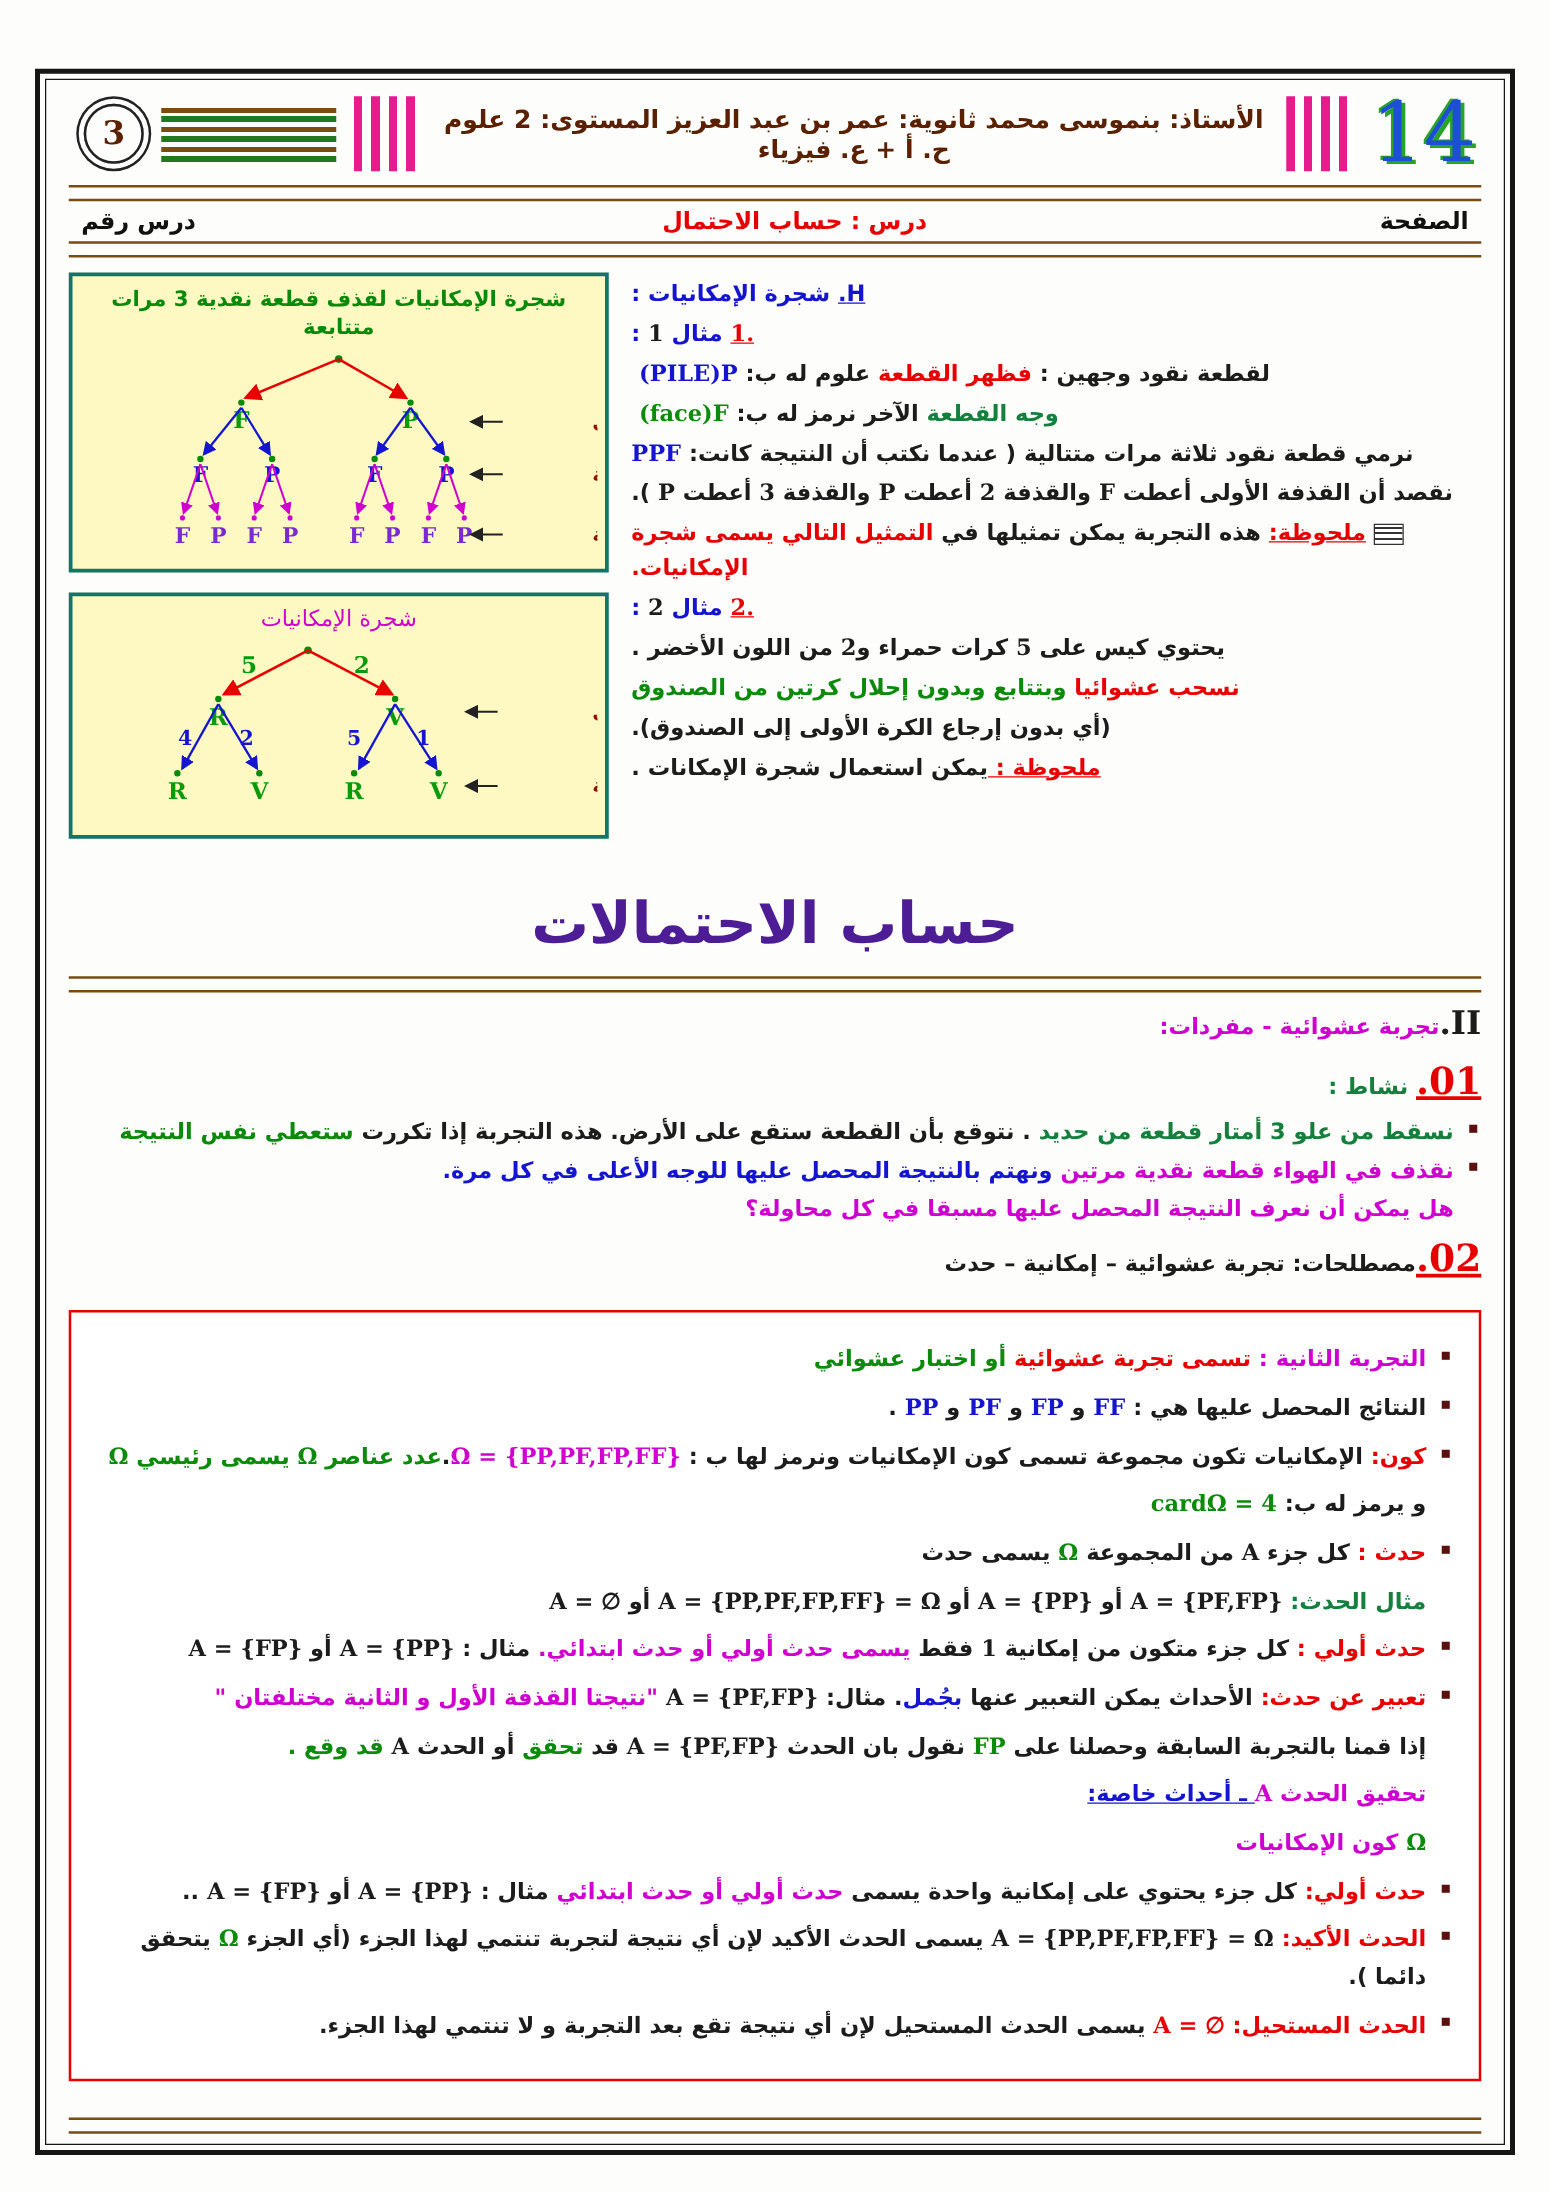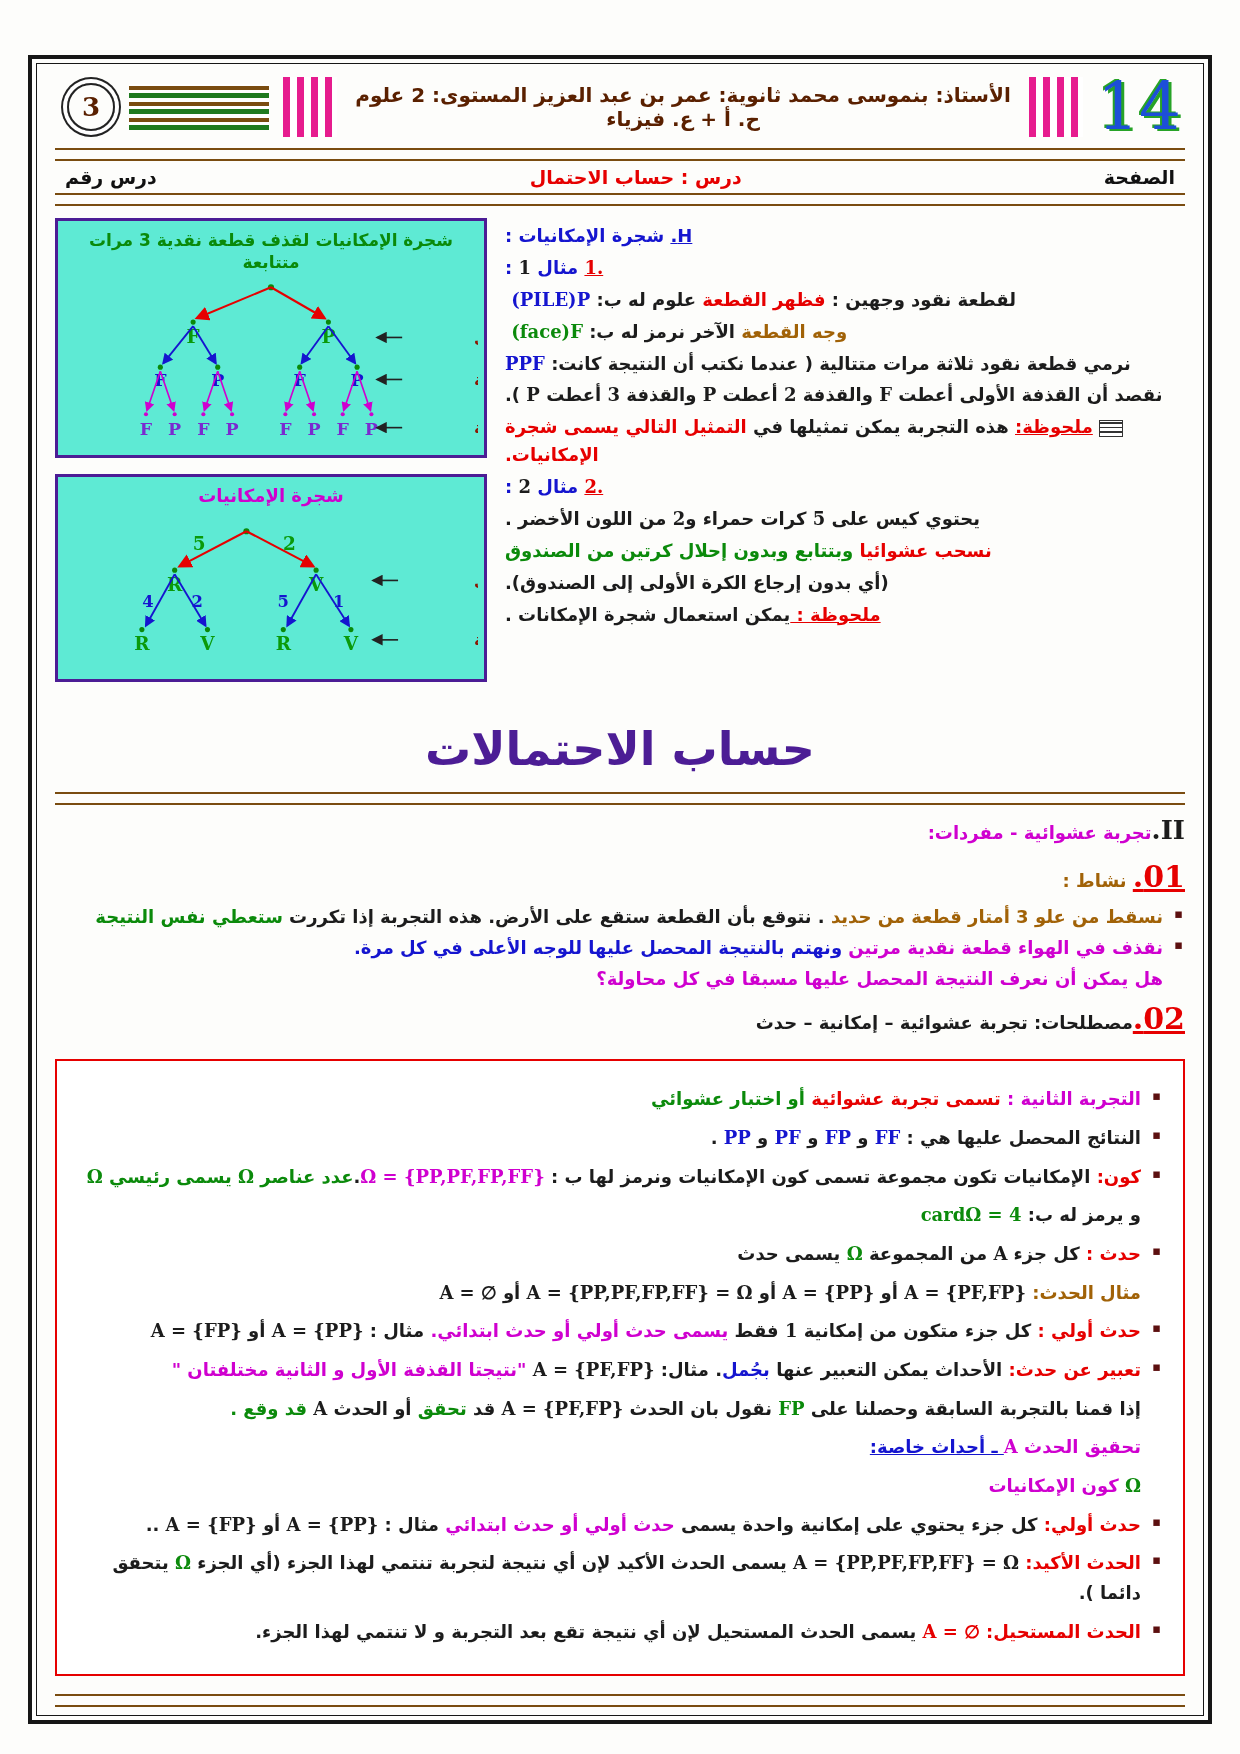--- a/index.html
+++ b/index.html
@@ -28,42 +28,42 @@
            color:#111;padding:3px 10px;}
   .bar-center{color:#e60000;margin-left:11px;}
   
   .cols{display:flex;gap:18px;margin-top:10px;align-items:flex-start;}
   .text-col{flex:1;min-width:0;}
   .tree-col{width:432px;flex:0 0 432px;}
   .text-col p{font-size:18px;font-weight:bold;margin:4px 0;line-height:1.55;color:#1c1c1c;text-align:left;}
   .h-heading{font-size:21px;}
   .ex-heading{font-size:20px;margin-top:8px;}
   
-  .treebox{border:3px solid #4c1d95;margin-bottom:16px;padding:6px 6px 2px 6px;background:#5eead4;}
+  .treebox{border:3px solid #0f766e;margin-bottom:16px;padding:6px 6px 2px 6px;background:#fef9c3;}
   .treebox .t1title{color:#0a8a0a;font-weight:bold;font-size:17px;text-align:center;margin:2px 14px 4px 14px;line-height:1.3;}
-  .treebox .t2title{color:#cf00cf;font-weight:bold;font-size:18px;text-align:center;margin:2px 0 15px 0;}
+  .treebox .t2title{color:#cf00cf;font-weight:normal;font-size:18px;text-align:center;margin:2px 0 4px 0;}
   .treebox svg{display:block;width:100%;height:auto;}
   
   .main-title{font-weight:bold;font-size:46px;color:#4c1d95;text-align:center;margin:24px 0 14px 0;letter-spacing:2px;}
   
   .sec2-heading{font-size:24px;font-weight:bold;margin:10px 0 4px 0;}
   .act-heading{font-size:26px;font-weight:bold;margin:6px 0 2px 0;}
   .terms-heading{font-size:24px;font-weight:bold;margin:10px 0 4px 0;}
   .sec2 p{margin:4px 0;font-weight:bold;font-size:18px;line-height:1.5;text-align:right;color:#1c1c1c;}
   
   .rb{border:2.5px solid #e60000;margin-top:14px;padding:14px 20px 18px 16px;background:#fff;}
   .rb p{font-size:18px;font-weight:bold;line-height:1.65;margin:9px 0;color:#1c1c1c;text-align:right;}
   .li{position:relative;padding-right:22px;}
   .li::before{content:"▪";position:absolute;right:2px;top:1px;color:#5c0f0f;font-size:13px;}
   .nob{padding-right:22px;}
   .rb-sub{font-size:19px;}
   
   .k{color:#1c1c1c;}
   .red{color:#e60000;}
-  .maroon{color:#a16207;}
+  .maroon{color:#15803d;}
   .blue{color:#1515cf;}
   .green{color:#0b8a0b;}
   .mag{color:#cf00cf;}
   .u{text-decoration:underline;}
   .math{font-family:"DejaVu Serif",serif;font-weight:bold;direction:ltr;unicode-bidi:isolate;}
   .seg2-ii{font-family:"DejaVu Serif",serif;font-size:26px;}
   .seg-num{font-family:"DejaVu Serif",serif;font-size:30px;text-decoration:underline;}
   
   .note-icon{display:inline-block;width:22px;height:15px;border:1.5px solid #333;vertical-align:middle;margin-left:6px;
      background:repeating-linear-gradient(0deg,#fff 0 3px,#333 3px 4.5px);}

